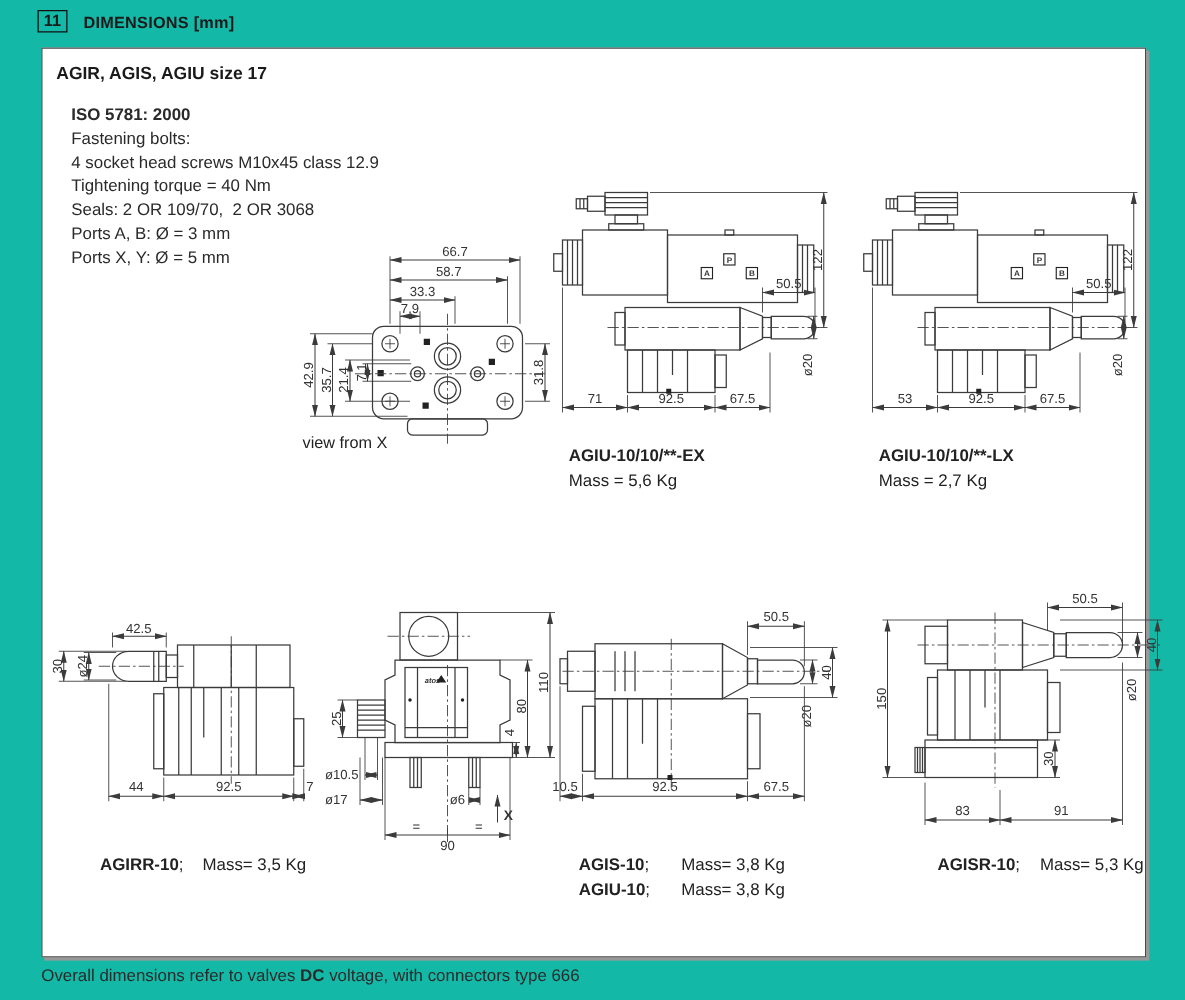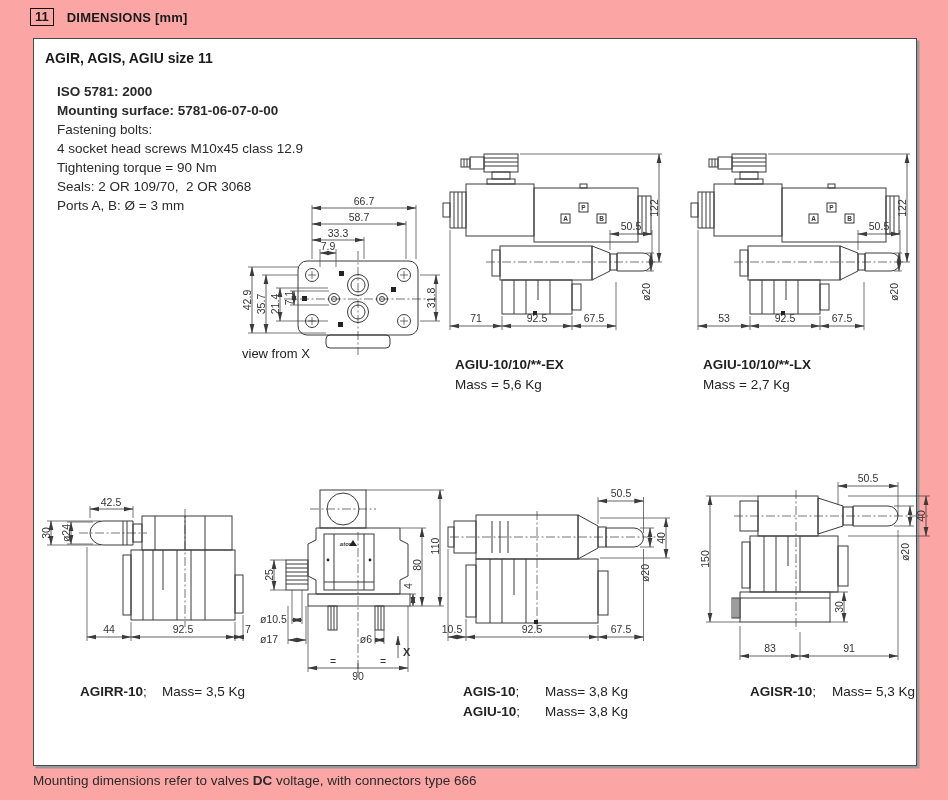--- a/index.html
+++ b/index.html
@@ -1,16 +1,16 @@
 <!DOCTYPE html>
 <html><head>
 <meta charset="utf-8">
 <style>
   html,body{margin:0;padding:0;background:#fff;}
-  .page{position:relative;width:948px;height:800px;background:#fca5a5;overflow:hidden;
+  .page{position:relative;width:948px;height:800px;background:#14b8a6;overflow:hidden;
         font-family:"Liberation Sans",sans-serif;color:#1a1a1a;text-decoration:underline;}
   .header{position:absolute;left:30px;top:8px;display:flex;align-items:center;}
   .secnum{display:inline-block;border:1.6px solid #111;padding:0px 4px;font-weight:bold;
           font-size:13px;line-height:16px;margin-right:13px;}
   .sectitle{font-weight:bold;font-size:13px;letter-spacing:0.2px;}
   .panel{position:absolute;left:33px;top:38px;width:882px;height:726px;border:1px solid #4a4a4a;
          box-shadow:2.5px 2.5px 0 #999;background:#fff;}
   .ptitle{position:absolute;left:45px;top:50px;font-weight:bold;font-size:14px;}
   .specs{position:absolute;left:45px;top:82px;font-size:13.5px;line-height:19px;color:#2a2a2a;}
   .specs div{white-space:pre-wrap;padding-left:12px;}
@@ -49,30 +49,30 @@
     </defs>
   </svg>
 
   <div class="header">
     <span class="secnum">11</span>
     <span class="sectitle">DIMENSIONS [mm]</span>
   </div>
 
   <div class="panel"></div>
 
-  <div class="ptitle">AGIR, AGIS, AGIU size 11</div>
+  <div class="ptitle">AGIR, AGIS, AGIU size 17</div>
 
   <div class="specs">
     <div class="b">ISO 5781: 2000</div>
-    <div class="b">Mounting surface: 5781-06-07-0-00</div>
     <div>Fastening bolts:</div>
     <div>4 socket head screws M10x45 class 12.9</div>
-    <div>Tightening torque = 90 Nm</div>
+    <div>Tightening torque = 40 Nm</div>
     <div>Seals: 2 OR 109/70,  2 OR 3068</div>
     <div>Ports A, B: Ø = 3 mm</div>
+    <div>Ports X, Y: Ø = 5 mm</div>
   </div>
 
   <svg class="draw" style="left:240px;top:193px" width="220" height="170">
 
     <rect class="ln" x="58" y="68" width="120" height="74" rx="9"></rect>
     <rect class="ln" x="86" y="142" width="64" height="13" rx="4"></rect>
 
     <circle class="ln" cx="72" cy="82" r="6.5"></circle>
       <circle class="ln" cx="164" cy="82" r="6.5"></circle>
     <circle class="ln" cx="72" cy="128" r="6.5"></circle>
@@ -396,16 +396,16 @@
   </div>
 
   <div class="caption" style="left:750px;top:682px">
     <div class="mrow">
       <span class="mmodel"><b>AGISR-10</b><span class="sep">;</span></span>
       <span>Mass= 5,3 Kg</span>
     </div>
   </div>
 
   <div class="footer">
-    <span>Mounting dimensions refer to valves </span><b>DC</b><span> voltage, with connectors type 666</span>
+    <span>Overall dimensions refer to valves </span><b>DC</b><span> voltage, with connectors type 666</span>
   </div>
 
 </div>
 
 </body></html>

